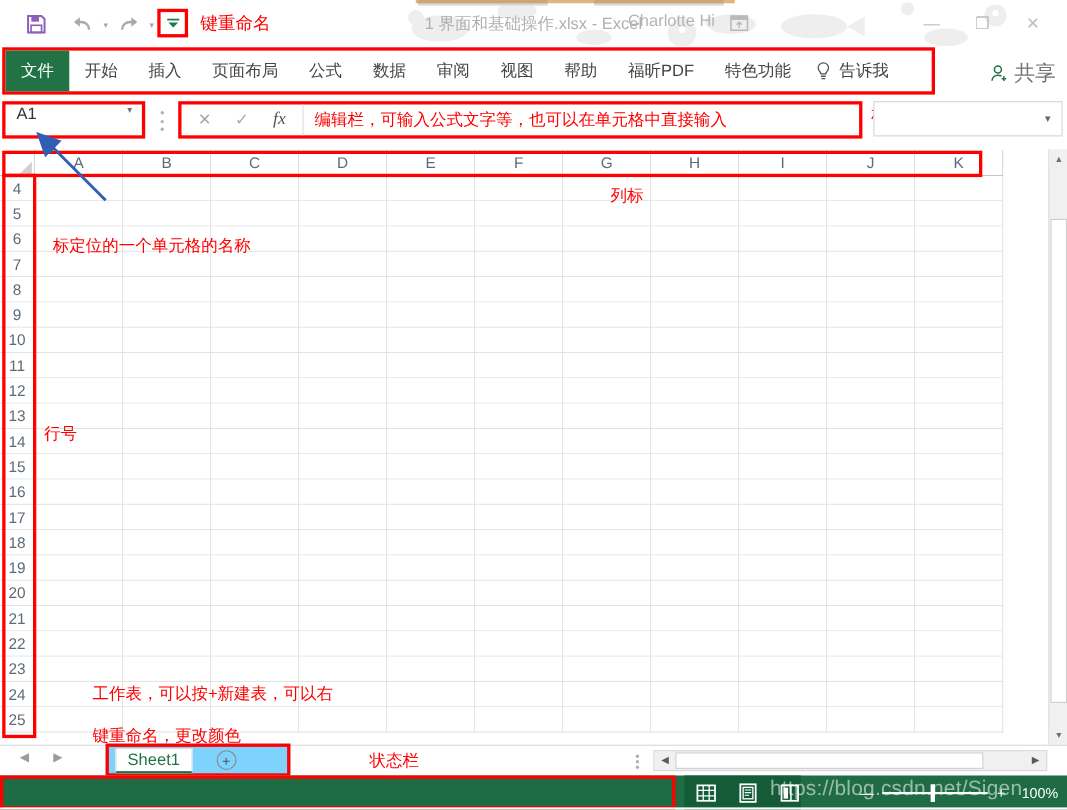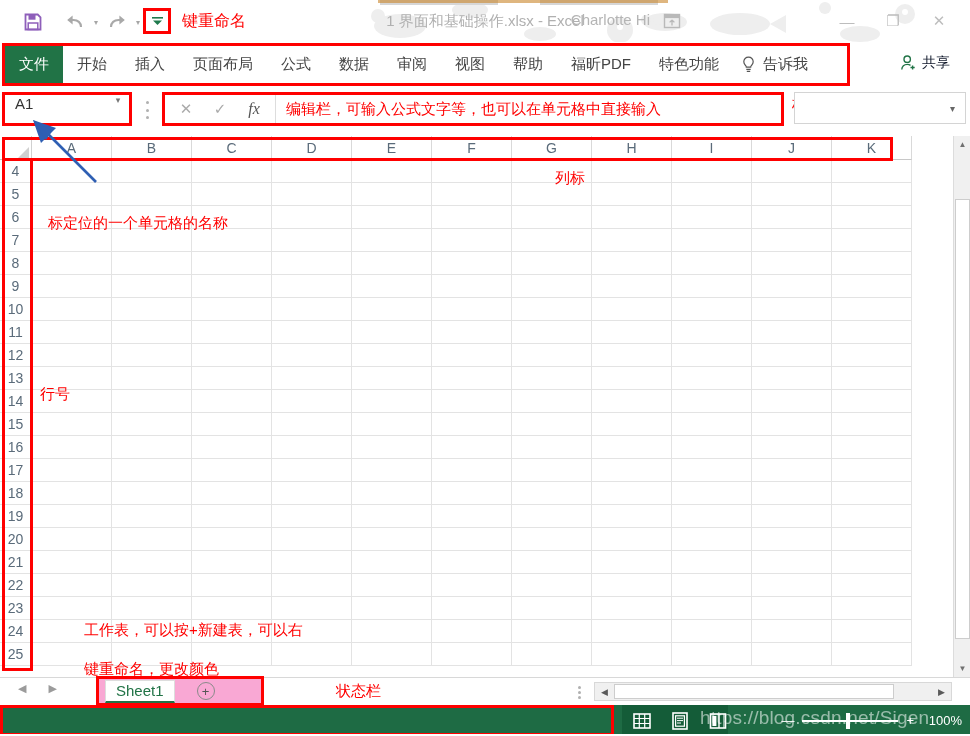--- a/index.html
+++ b/index.html
@@ -93,23 +93,23 @@
   }
   .tab {
     display: flex; align-items: center; justify-content: center;
     padding: 0 14px; font-size: 15px; color: #444444; white-space: nowrap;
   }
   .tab.tellme { gap: 6px; padding-left: 8px; }
   .bulb {
     width: 16px; height: 18px; display: inline-block;
   }
   .share {
-    position: absolute; right: 20px; top: 12px;
+    position: absolute; right: 10px; top: 12px;
     display: flex; align-items: center; gap: 4px;
-    color: #0f172a; font-size: 14px;
+    color: #737373; font-size: 19px;
   }
 
   
   .fbar {
     position: absolute; left: 0; top: 90px; width: 970px; height: 44px;
     background: #ffffff;
   }
   .namebox-box {
     position: absolute; left: 2px; top: 2px; width: 130px; height: 34px;
     border: 3px solid #ff0000;
@@ -237,21 +237,21 @@
   .sheetbar {
     position: absolute; left: 0; top: 677px; width: 970px; height: 28px;
     background: #ffffff; border-top: 1px solid #d8d8d8;
   }
   .navarrows {
     position: absolute; left: 18px; top: 4px;
     display: flex; gap: 22px; color: #9b9b9b; font-size: 11px;
   }
   .sheettabs-box {
     position: absolute; left: 96px; top: -2px; width: 168px; height: 30px;
-    border: 3px solid #ff0000; background: #f9a8d4;
+    border: 3px solid #ff0000; background: #7dd3fc;
     display: flex; align-items: center;
   }
   .sheettab {
     margin-left: 6px; padding: 1px 10px 2px 10px;
     color: #217346; font-size: 15px;
     border: 1px solid #dddddd; border-bottom: 2px solid #217346;
     background: #ffffff;
   }
   .addsheet {
     margin-left: 22px; width: 18px; height: 18px; border-radius: 50%;

